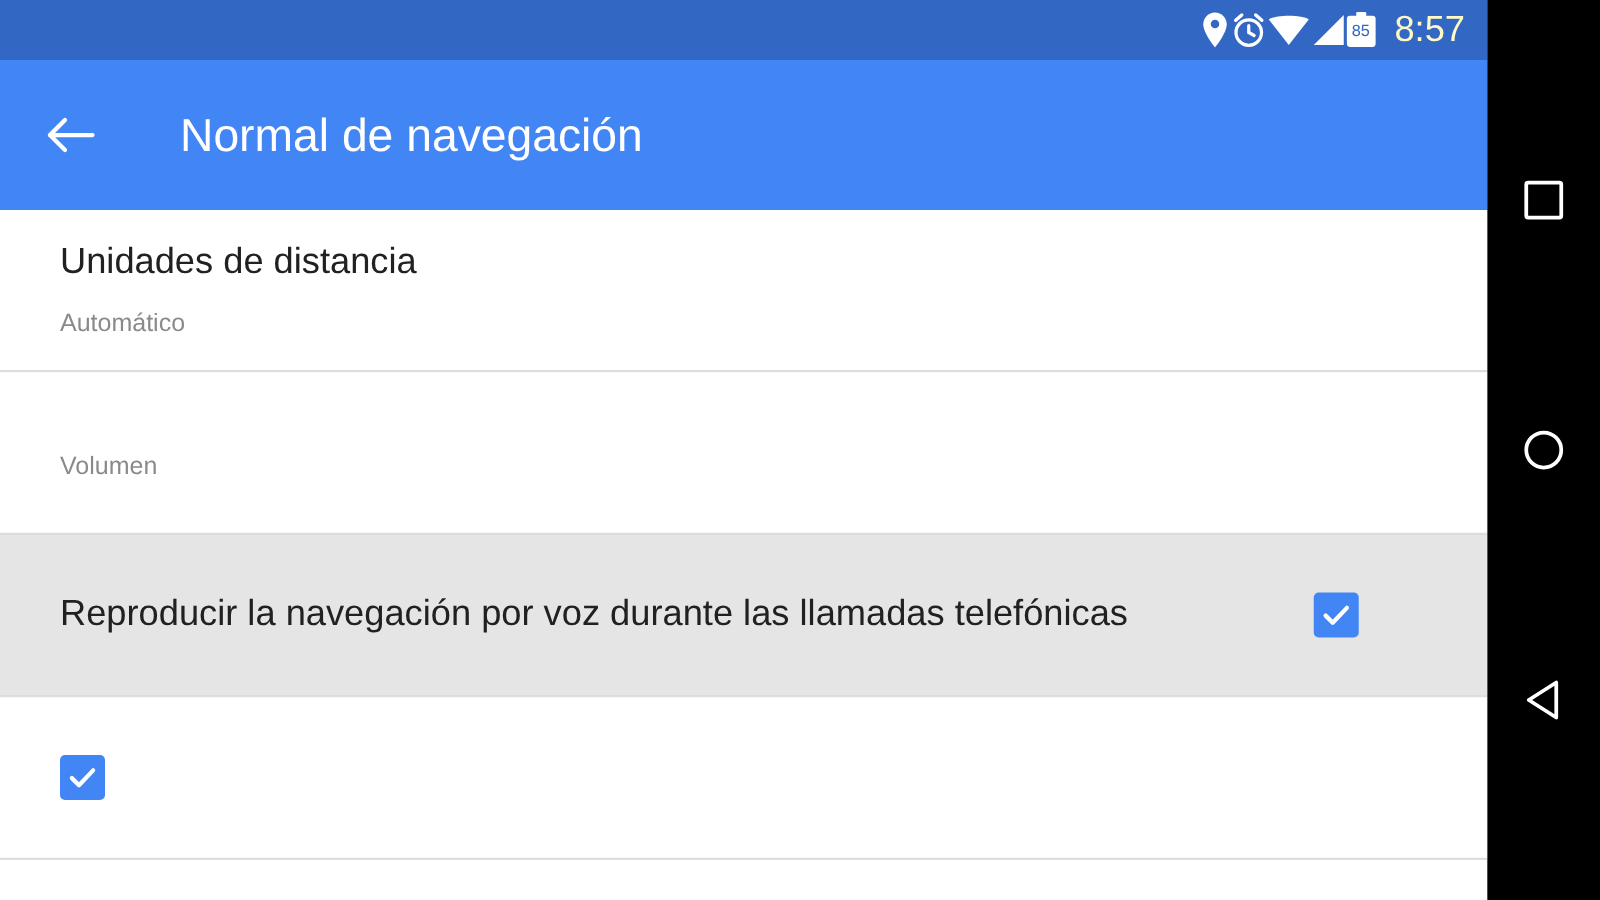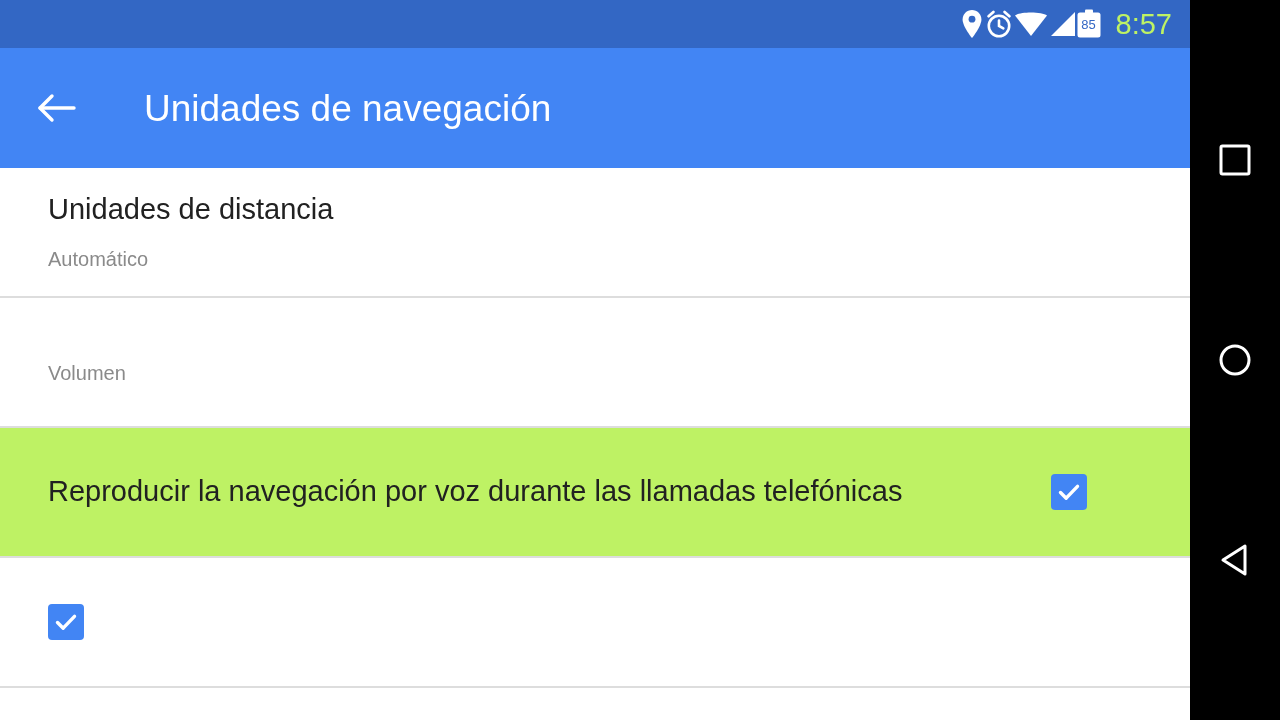--- a/index.html
+++ b/index.html
@@ -46,21 +46,21 @@
     padding-right: 18px;
     box-sizing: border-box;
   }
   .status-icon {
     display: flex;
     align-items: center;
     justify-content: center;
     height: 30px;
   }
   #status-clock {
-    color: #bef264;
+    color: #fef9c3;
     font-size: 29px;
     letter-spacing: 0px;
     margin-left: 14px;
     line-height: 1;
     font-family: "Liberation Sans", sans-serif;
   }
   .batt-num {
     position: absolute;
     left: 0;
     top: 0;
@@ -141,21 +141,21 @@
     height: 128px;
     flex-direction: column;
     align-items: flex-start;
     justify-content: center;
   }
   .list-row.checkbox-row {
     height: 128px;
     justify-content: space-between;
   }
   .list-row.highlighted {
-    background: #bef264;
+    background: #e5e5e5;
   }
 
   .row-title {
     font-size: 29px;
     color: #212121;
     line-height: 1.15;
     white-space: nowrap;
   }
   .row-subtitle {
     font-size: 20px;
@@ -264,21 +264,21 @@
       <span id="status-clock">8:57</span>
     </div>
 
     <div id="app-bar">
       <div id="back-button">
         <svg width="40" height="34" viewBox="0 0 40 34" aria-hidden="true">
           <path d="M38 17 L4 17" stroke="#ffffff" stroke-width="3.4" stroke-linecap="round" fill="none"></path>
           <path d="M16 5 L4 17 L16 29" stroke="#ffffff" stroke-width="3.4" stroke-linecap="round" stroke-linejoin="round" fill="none"></path>
         </svg>
       </div>
-      <div id="app-bar-title">Unidades de navegación</div>
+      <div id="app-bar-title">Normal de navegación</div>
     </div>
     <div id="app-bar-shadow"></div>
 
     <div id="settings-list">
 
       <div class="list-row two-line">
         <div class="row-title">Unidades de distancia</div>
         <div class="row-subtitle">Automático</div>
       </div>
       <div class="divider"></div>

